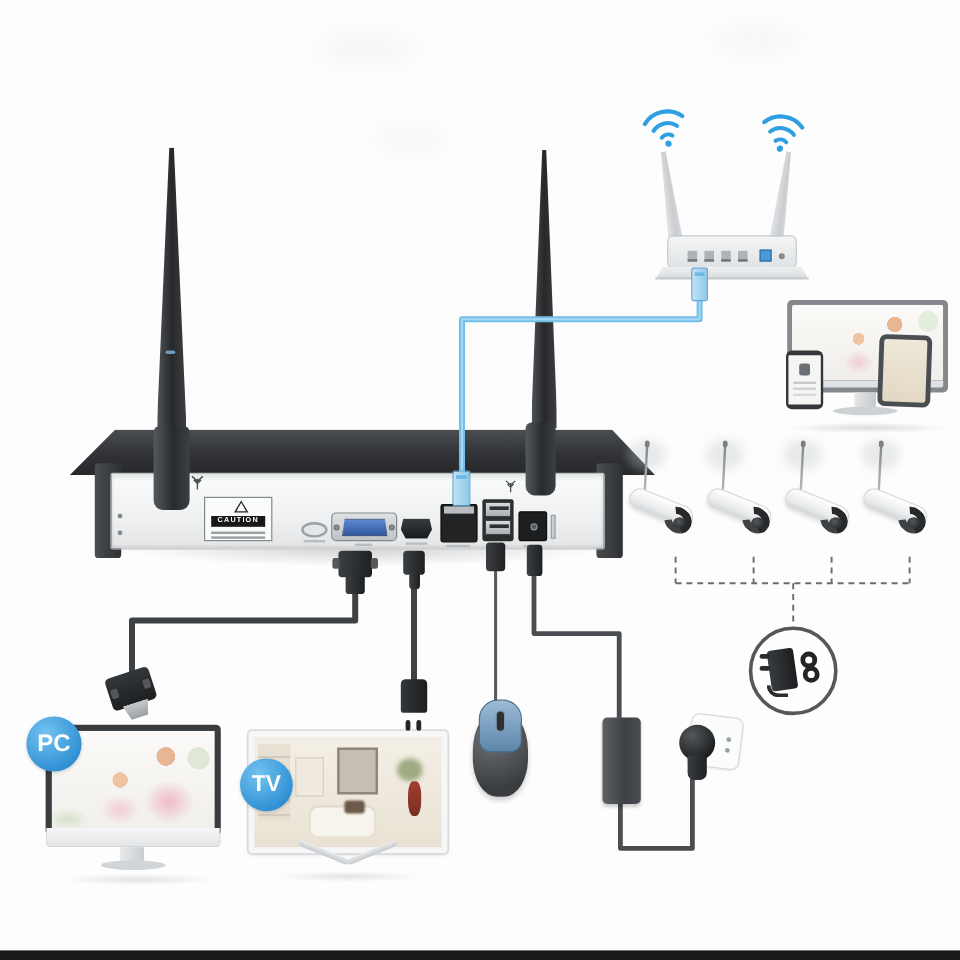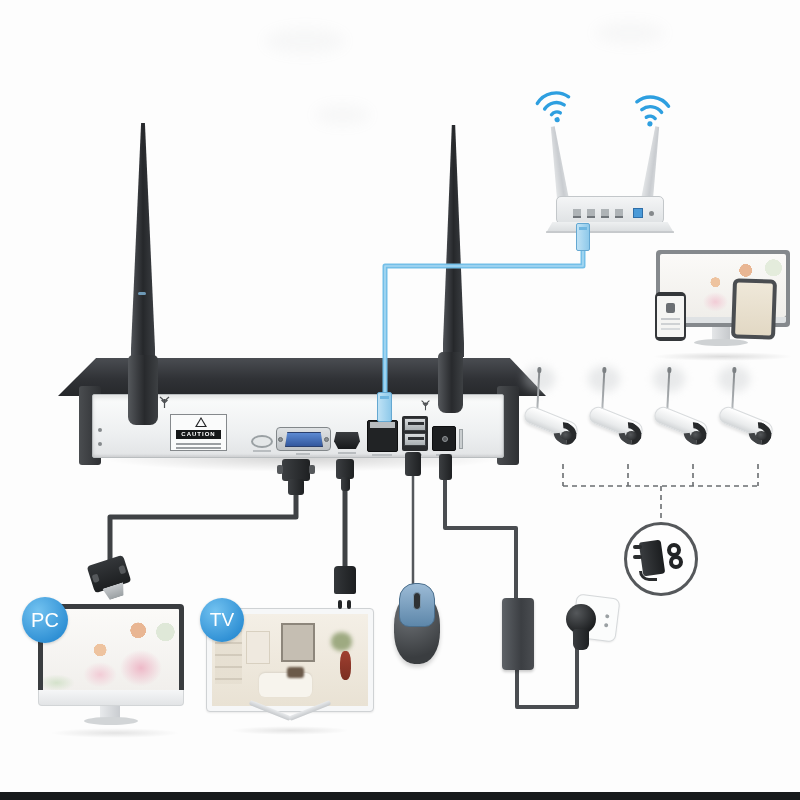--- a/index.html
+++ b/index.html
@@ -98,21 +98,21 @@
   .cam-lens{position:absolute;left:40px;top:33px;width:11px;height:9px;background:radial-gradient(circle at 40% 40%,#55585b,#1d1f21);border-radius:50%;}
 
   
   .pa-circle{left:624px;top:522px;width:74px;height:74px;border:3px solid #55585b;border-radius:50%;background:#fefefe;}
   .pa-body{left:14px;top:16px;width:22px;height:34px;background:linear-gradient(90deg,#3a3d40,#1b1d1f);border-radius:3px;transform:rotate(-8deg);}
   .pa-prong{left:6px;width:9px;height:4px;background:#2a2c2e;border-radius:2px;}
   .pa-coil{width:14px;height:14px;border:4px solid #222426;border-radius:50%;background:transparent;}
   .pa-tail{left:12px;top:46px;width:18px;height:10px;border-bottom:3px solid #2a2c2e;border-left:3px solid #2a2c2e;border-radius:0 0 0 10px;}
 
   
-  .badge{border-radius:50%;color:#fff;font-weight:normal;text-align:center;
+  .badge{border-radius:50%;color:#fff;font-weight:bold;text-align:center;
     background:radial-gradient(circle at 35% 30%,#72c2f0,#2e8fd4 75%);
     box-shadow:0 1px 3px rgba(0,0,0,.18);}
 
   
   .pc-monitor{left:38px;top:604px;width:146px;height:92px;background:#3a3d40;border-radius:4px;padding:5px;}
   .pc-screen{width:100%;height:100%;border-radius:1px;background:
      radial-gradient(circle 11px at 70% 26%,#e9b693 70%,transparent 72%),
      radial-gradient(circle 9px at 42% 50%,#eec39f 70%,transparent 72%),
      radial-gradient(ellipse 30px 26px at 72% 72%,#eeb9c8,transparent 70%),
      radial-gradient(ellipse 24px 18px at 42% 80%,#f2ccd6,transparent 70%),
@@ -365,21 +365,21 @@
       <div class="abs tv-rack"></div>
       <div class="abs tv-pic"></div>
       <div class="abs tv-plant"></div>
       <div class="abs tv-vase"></div>
       <div class="abs tv-sofa"></div>
       <div class="abs tv-dark"></div>
     </div>
   </div>
   <div class="abs tv-leg" style="left:248px;top:708px;transform:rotate(22deg);"></div>
   <div class="abs tv-leg" style="left:288px;top:708px;transform:rotate(-22deg);"></div>
-  <div class="abs badge" style="left:200px;top:598px;width:44px;height:44px;font-size:19px;line-height:44px;z-index:7;">TV</div>
+  <div class="abs badge" style="left:200px;top:632px;width:44px;height:44px;font-size:19px;line-height:44px;z-index:7;">TV</div>
 
   <div class="abs mouse-body" style="z-index:6;"></div>
   <div class="abs mouse-top" style="z-index:6;"></div>
   <div class="abs mouse-wheel" style="z-index:7;"></div>
 
   <div class="abs brick" style="z-index:6;"></div>
   <div class="abs outlet" style="z-index:5;"></div>
   <div class="abs plug-head" style="z-index:6;"></div>
   <div class="abs plug-body" style="z-index:6;"></div>
 

